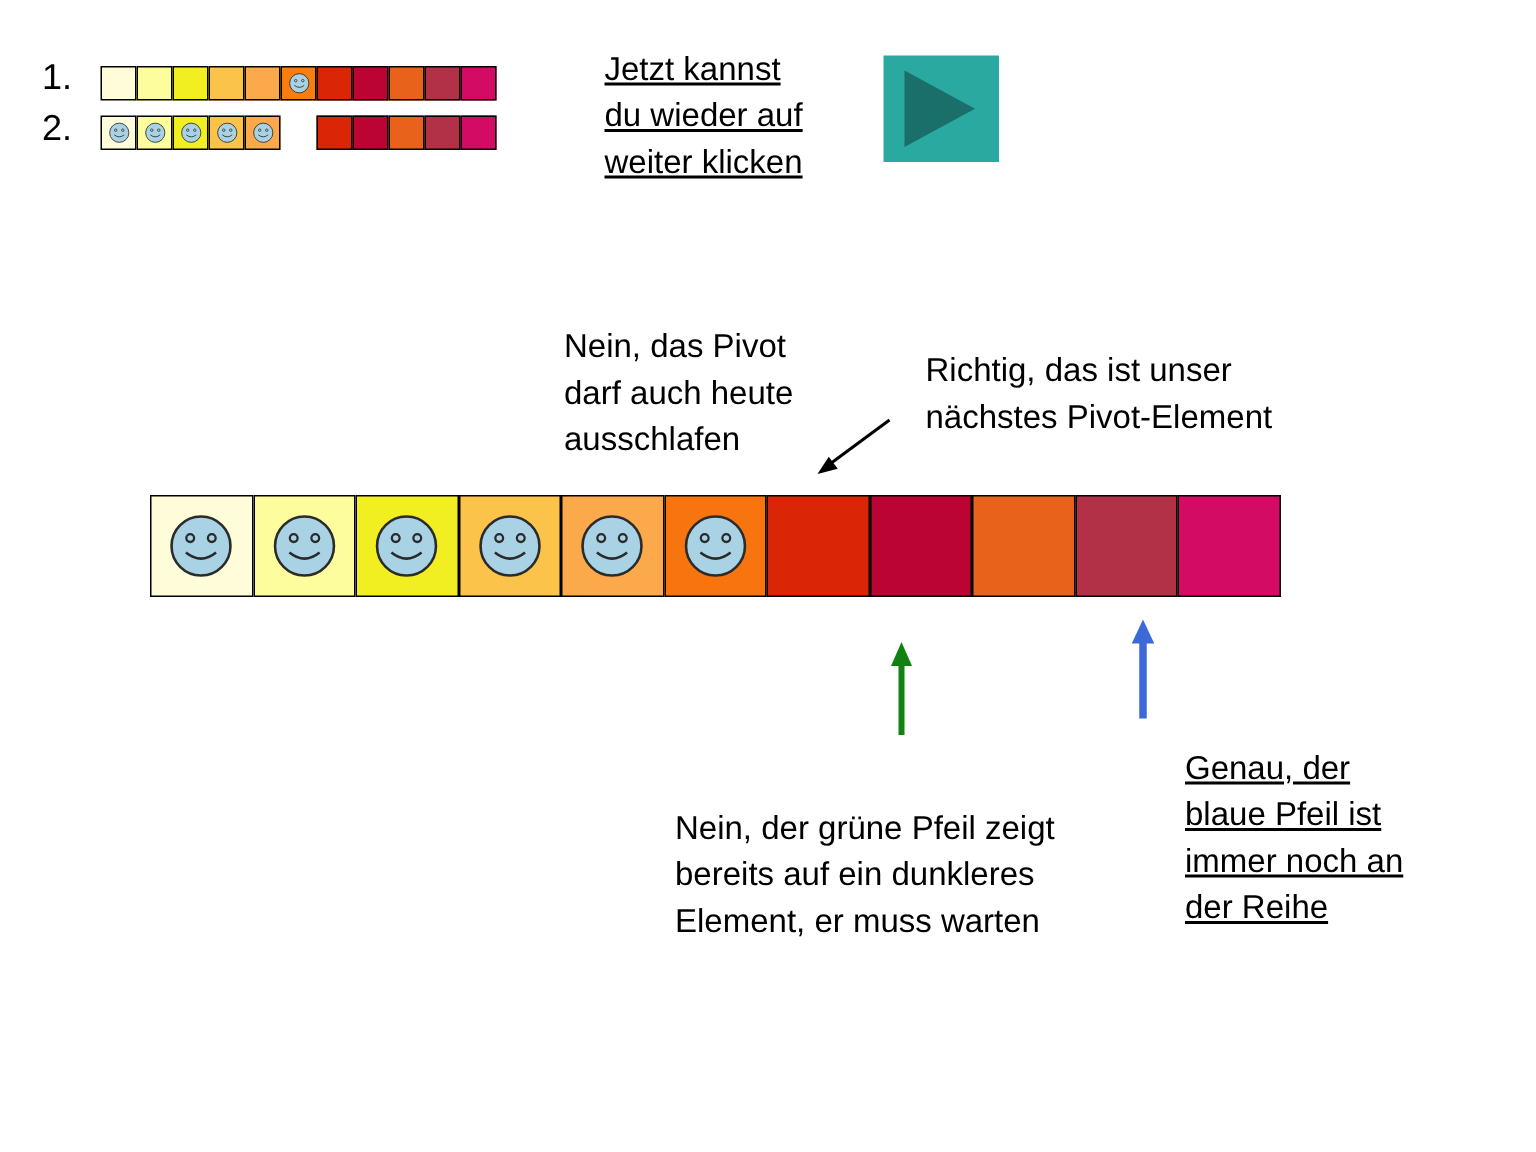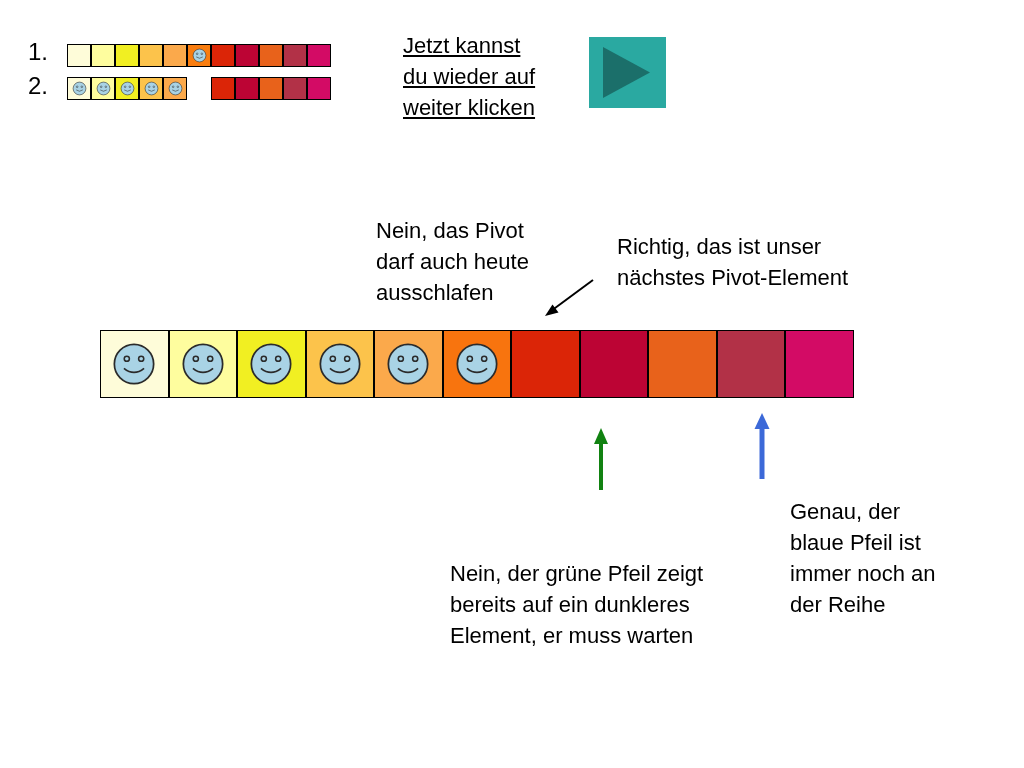--- a/index.html
+++ b/index.html
@@ -192,22 +192,22 @@
   <svg class="arrow-svg" style="left:590px;top:426px;" width="22" height="66">
     <line class="green-line" x1="11" y1="64" x2="11" y2="14"></line>
     <polygon class="green-head" points="11,2 4,18 18,18"></polygon>
   </svg>
 
   <svg class="arrow-svg" style="left:751px;top:411px;" width="22" height="70">
     <line class="blue-line" x1="11" y1="68" x2="11" y2="13"></line>
     <polygon class="blue-head" points="11,2 3.5,18 18.5,18"></polygon>
   </svg>
 
-  <div class="txt" style="left:450px;top:536px;margin-top:22px;">Nein, der grüne Pfeil zeigt
+  <div class="txt" style="left:450px;top:536px;">Nein, der grüne Pfeil zeigt
 bereits auf ein dunkleres
 Element, er muss warten</div>
 
-  <div class="txt" style="left:790px;top:496px;">Genau, der
+  <div class="txt" style="left:790px;top:496px;text-decoration:underline;">Genau, der
 blaue Pfeil ist
 immer noch an
 der Reihe</div>
 
 </div>
 
 </body></html>

